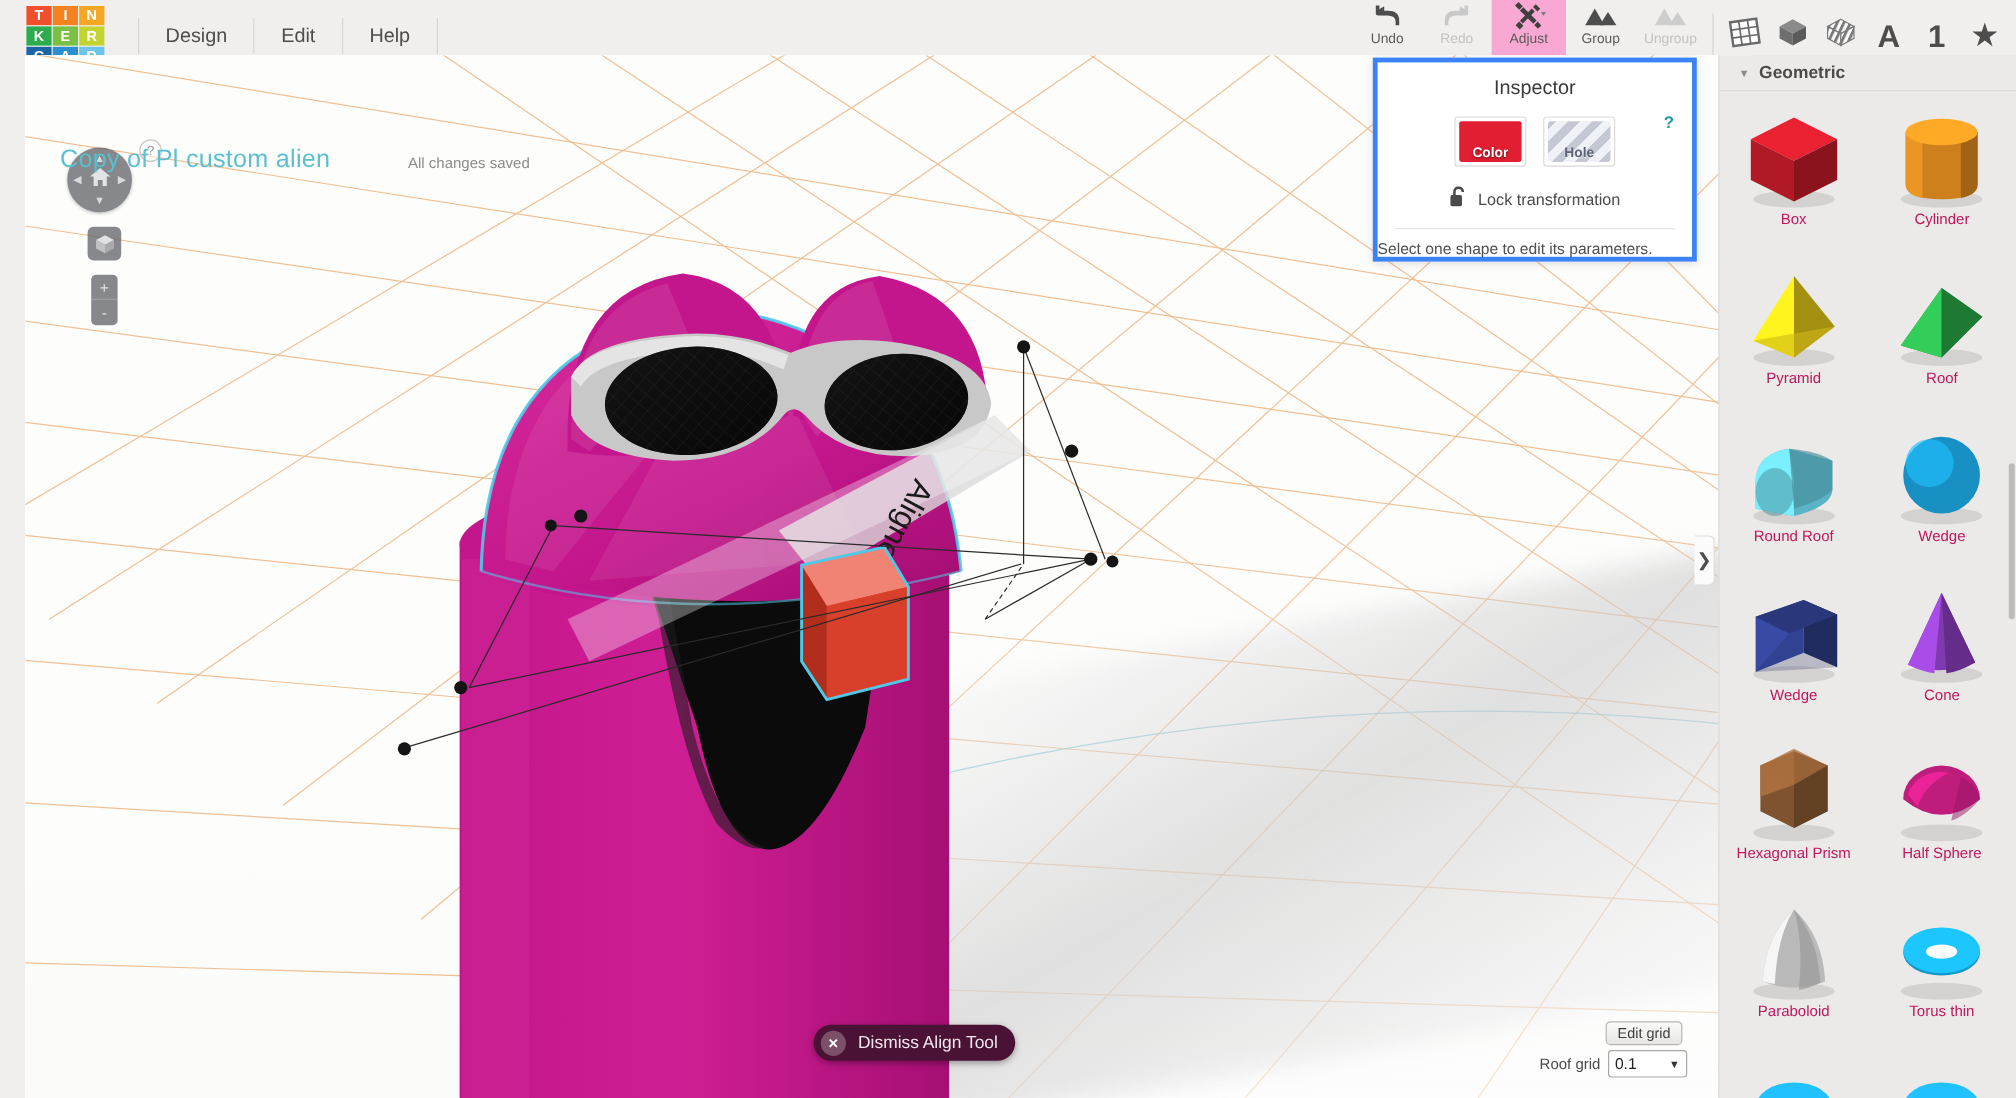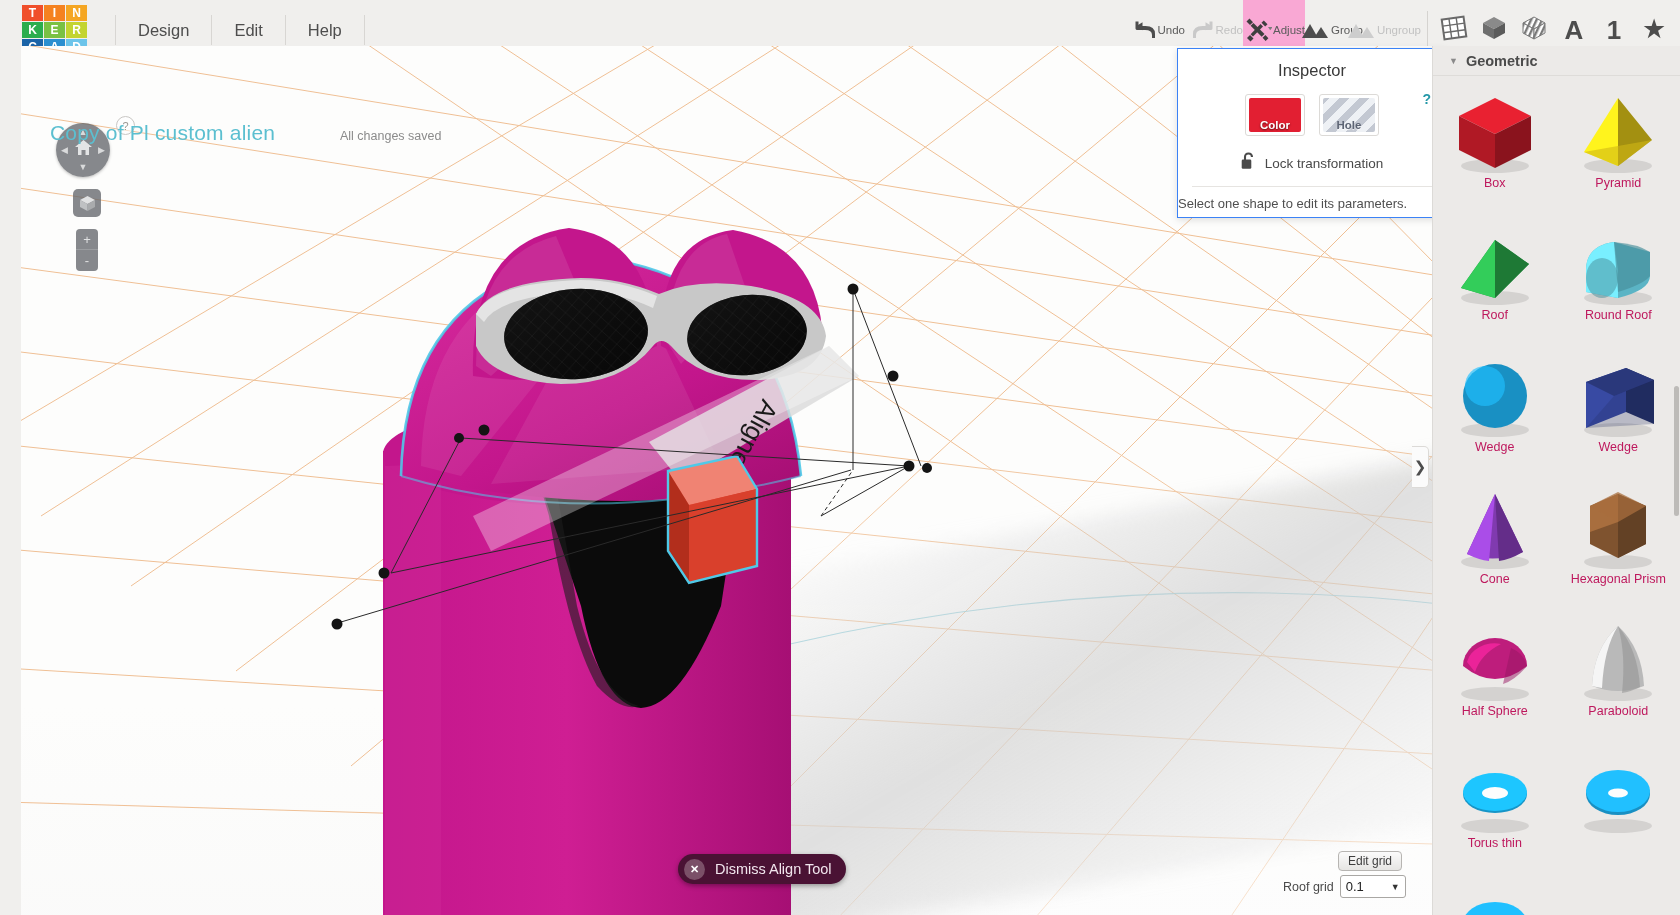--- a/index.html
+++ b/index.html
@@ -32,22 +32,22 @@
   .menus { display: flex; align-items: center; margin-left: 28px; height: 59px; }
   .menu-item {
     padding: 0 22px; height: 30px; line-height: 30px;
     font-size: 16.5px; color: #4d4d4d; cursor: pointer;
     border-right: 1px solid #d8d6d3;
   }
   .menu-item:first-child { border-left: 1px solid #d8d6d3; }
 
   .tools { position: absolute; right: 0; top: 0; height: 59px; display: flex; align-items: flex-start; }
   .tool {
-    width: 58px; height: 59px; display: flex; flex-direction: row;
-    align-items: center; justify-content: flex-end; gap: 1px;
+    width: 58px; height: 59px; display: flex; flex-direction: column;
+    align-items: center; justify-content: flex-start; gap: 1px;
     cursor: pointer; position: relative;
   }
   .tool .glyph { height: 26px; display: flex; align-items: center; justify-content: center; }
   .tool .tlabel { font-size: 11.5px; color: #5b5b5b; }
   .tool.disabled .tlabel { color: #c2c2c2; }
   .tool.adjust { background: #f9a8d4; width: 62px; }
   .divider-v { width: 1px; height: 38px; background: #d5d3d0; align-self: center; margin: 0 6px; }
   .iconbtn { width: 40px; height: 59px; display: flex; align-items: center; justify-content: center; cursor: pointer; }
 
   
@@ -156,22 +156,22 @@
     position: absolute; left: 1412px; top: 446px;
     width: 17px; height: 42px;
     background: #fbfbfb; border: 1px solid #dcdad7; border-left: none;
     border-radius: 0 5px 5px 0;
     display: flex; align-items: center; justify-content: center;
     color: #4d4d4d; font-size: 15px;
   }
 
   
   .inspector {
-    position: absolute; left: 1177px; top: 48px; width: 270px; height: 170px;
-    background: #ffffff; border: 1px solid #3b82f6;
+    position: absolute; left: 1144px; top: 48px; width: 270px; height: 170px;
+    background: #ffffff; border: 4px solid #3b82f6;
     box-shadow: 0 2px 7px rgba(0,0,0,0.13);
   }
   .insp-title { text-align: center; margin-top: 12px; font-size: 16.5px; color: #3a3a3a; }
   .swatches { display: flex; justify-content: center; gap: 14px; margin-top: 14px; }
   .sw { width: 60px; height: 42px; border: 1px solid #dcdad7; border-radius: 3px;
         display: flex; align-items: flex-end; justify-content: center; padding-bottom: 4px;
         position: relative; background: #fff; }
   .sw .inner { position: absolute; inset: 3px; border-radius: 2px; }
   .sw .swlabel { position: relative; z-index: 2; font-size: 11.5px; font-weight: bold; color: #fff;
                  text-shadow: 0 1px 2px rgba(0,0,0,0.6); }
@@ -585,20 +585,32 @@
                    <path d="M14 30 L50 48 L50 82 L14 64 Z" fill="#b01925"></path>
                    <path d="M86 30 L50 48 L50 82 L86 64 Z" fill="#8a131d"></path>
             </svg>
           </div>
           <div class="sname">Box</div>
         </div>
         <div class="shapecell">
           <div class="art">
             <svg width="100" height="92" viewBox="0 0 100 92">
               <ellipse cx="50" cy="80" rx="34" ry="7" fill="#000" opacity="0.10"></ellipse>
+              <path d="M20 24 L20 68 Q20 80 50 80 Q80 80 80 68 L80 24 Z" fill="#ce801d"></path>
+                   <path d="M20 24 L20 68 Q20 76 34 79 L34 24 Z" fill="#ffaa27" opacity="0.55"></path>
+                   <path d="M66 24 L66 79 Q80 76 80 68 L80 24 Z" fill="#a16417"></path>
+                   <ellipse cx="50" cy="24" rx="30" ry="11" fill="#ffaa27"></ellipse>
+            </svg>
+          </div>
+          <div class="sname">Cylinder</div>
+        </div>
+        <div class="shapecell">
+          <div class="art">
+            <svg width="100" height="92" viewBox="0 0 100 92">
+              <ellipse cx="50" cy="80" rx="34" ry="7" fill="#000" opacity="0.10"></ellipse>
               <path d="M50 12 L16 66 L50 80 Z" fill="#fff41d"></path>
                    <path d="M50 12 L84 54 L50 80 Z" fill="#a39011"></path>
                    <path d="M16 66 L50 80 L84 54 Z" fill="#d1b816" opacity="0.6"></path>
             </svg>
           </div>
           <div class="sname">Pyramid</div>
         </div>
         <div class="shapecell">
           <div class="art">
             <svg width="100" height="92" viewBox="0 0 100 92">

